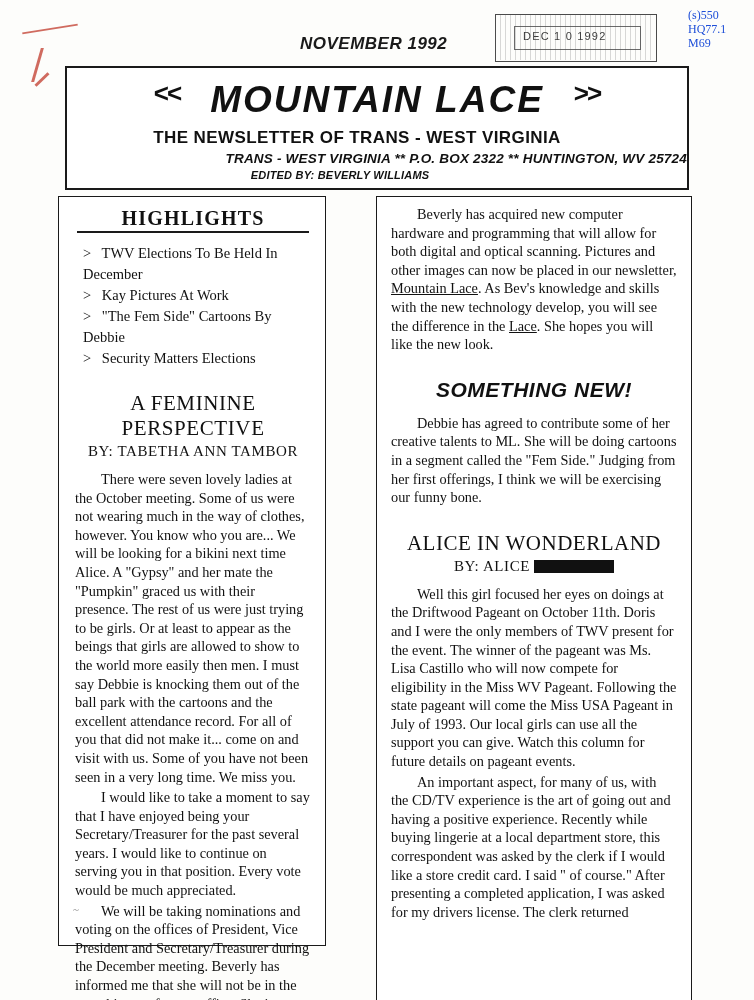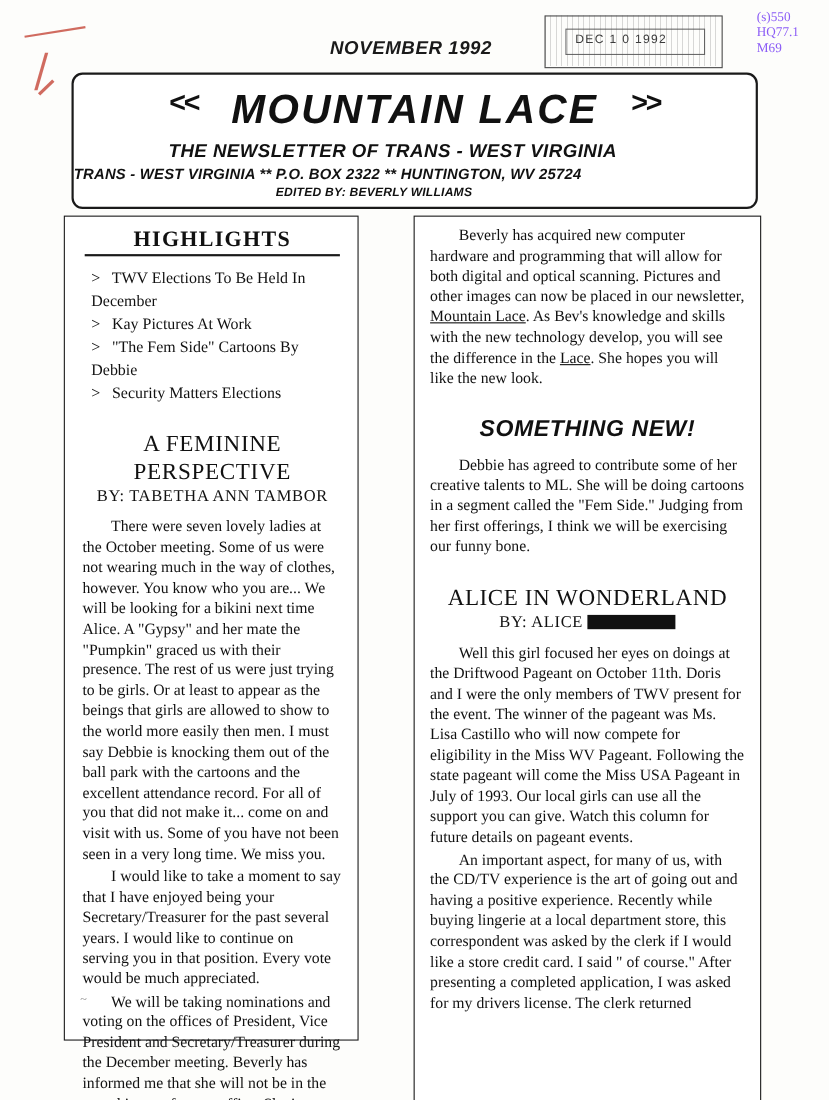--- a/index.html
+++ b/index.html
@@ -78,21 +78,21 @@
       repeating-linear-gradient(90deg, rgba(80,80,80,0.22) 0px, rgba(80,80,80,0.22) 1px, rgba(255,255,255,0) 1px, rgba(255,255,255,0) 5px);
     pointer-events: none;
   }
   .archive-code {
     position: absolute;
     left: 688px;
     top: 8px;
     font-family: "Liberation Serif", serif;
     font-size: 12px;
     line-height: 14px;
-    color: #8b5cf6;
+    color: #1d4ed8;
     white-space: pre;
   }
   .red-mark-1 {
     position: absolute;
     left: 22px;
     top: 28px;
     width: 56px;
     height: 2px;
     background: #c0392b;
     transform: rotate(-9deg);
@@ -120,21 +120,21 @@
   }
 
   
   .masthead {
     position: absolute;
     left: 65px;
     top: 66px;
     width: 620px;
     height: 120px;
     border: 2px solid #1a1a1a;
-    border-radius: 10px;
+    border-radius: 0;
     background: #ffffff;
   }
   .masthead-title-row {
     position: absolute;
     left: 0; top: 10px;
     width: 620px;
     text-align: center;
   }
   .chev-left, .chev-right {
     font-family: "Liberation Sans", sans-serif;
@@ -152,29 +152,28 @@
     letter-spacing: 2px;
     margin: 0 26px;
   }
   .masthead-sub1 {
     position: absolute;
     left: 0; top: 60px;
     width: 580px;
     text-align: center;
     font-family: "Liberation Sans", sans-serif;
     font-weight: bold;
-    font-style: italic;
     font-size: 17px;
     letter-spacing: 0.4px;
   }
   .masthead-sub2 {
     position: absolute;
     left: 0; top: 83px;
     width: 620px;
-    text-align: left;
+    text-align: right;
     font-family: "Liberation Sans", sans-serif;
     font-weight: bold;
     font-style: italic;
     font-size: 13.5px;
     letter-spacing: 0.2px;
   }
   .masthead-sub3 {
     position: absolute;
     left: 0; top: 101px;
     width: 546px;

